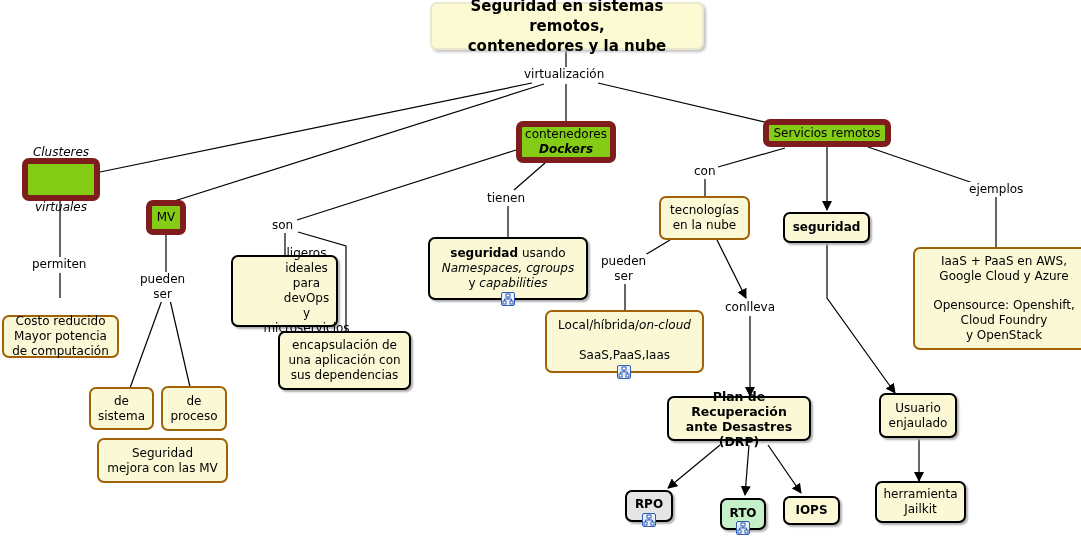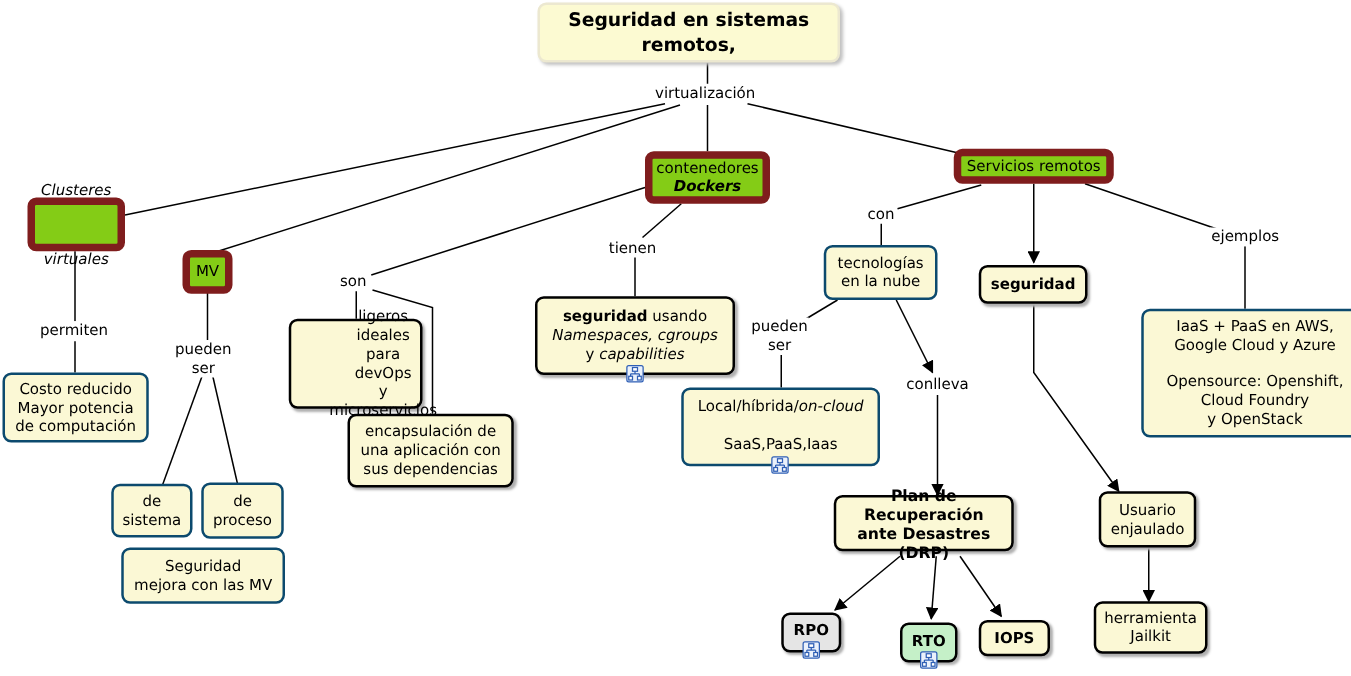--- a/index.html
+++ b/index.html
@@ -4,21 +4,21 @@
 <style>
   html, body { margin:0; padding:0; background:#ffffff; }
   body { width:1081px; height:541px; position:relative; overflow:hidden;
          font-family:"DejaVu Sans", "Liberation Sans", sans-serif; font-size:12px; color:#000; }
   #links { position:absolute; left:0; top:0; width:1081px; height:541px; }
   .node { position:absolute; box-sizing:border-box; display:flex; flex-direction:column;
           align-items:center; justify-content:center; text-align:center; line-height:15px;
           border-radius:7px; padding:2px 4px; }
   .concept { background:#fbf8d5; border:2px solid #d9d6c3; }
   .concept.bold-border { border:2px solid #000; box-shadow:2px 2px 2px #b0b0b0; }
-  .concept.light-border { border:2px solid #0c4a6e; }
+  .concept.light-border { border:2px solid #a16207; }
   .grey { background:#84cc16; border:6px solid #7f1d1d; }
   .title { background:#fcfad2; border:2px solid #ece8d0; font-weight:bold; font-size:15px; line-height:20px;
            box-shadow:2px 2px 3px #c0c0c0; }
   .link-label { position:absolute; background:#ffffff; text-align:center; line-height:15px; font-size:12px; padding:0 1px; }
   .b { font-weight:bold; }
   .i { font-style:italic; }
   .sub-icon { position:absolute; width:14px; height:14px; box-sizing:border-box; border:1px solid #2f5fb5;
               border-radius:2px; background:#eaf1fb; }
   .sub-icon svg { display:block; }
   .rpo { background:#e5e5e5; border:2px solid #000; box-shadow:2px 2px 2px #b0b0b0; }
@@ -76,22 +76,23 @@
     <polyline points="827,243 827,298 895,393" marker-end="url(#arr)"></polyline>
 
     <line x1="919" y1="438" x2="919" y2="481" marker-end="url(#arr)"></line>
 
     <line x1="720" y1="445" x2="668" y2="488" marker-end="url(#arr)"></line>
     <line x1="749" y1="445" x2="745" y2="495" marker-end="url(#arr)"></line>
     <line x1="768" y1="445" x2="801" y2="493" marker-end="url(#arr)"></line>
   </g>
 </svg>
 
-<div class="node title" style="left:430px;top:2px;width:242px;height:48px;">
+<div class="node title" style="left:430px;top:2px;width:274px;height:48px;">
   <span>Seguridad en sistemas remotos,</span>
+  <span>contenedores y la nube</span>
 </div>
 
 <div class="link-label" style="left:523px;top:67px;">virtualización</div>
 <div class="link-label" style="left:31px;top:257px;">permiten</div>
 <div class="link-label" style="left:139px;top:272px;">
   <span>pueden</span><br>
   <span>ser</span>
 </div>
 <div class="link-label" style="left:271px;top:218px;">son</div>
 <div class="link-label" style="left:486px;top:191px;">tienen</div>
@@ -111,21 +112,21 @@
   <span>MV</span>
 </div>
 <div class="node grey" style="left:516px;top:121px;width:100px;height:42px;">
   <span>contenedores</span>
   <span class="b i">Dockers</span>
 </div>
 <div class="node grey" style="left:763px;top:119px;width:128px;height:28px;">
   <span>Servicios remotos</span>
 </div>
 
-<div class="node concept light-border" style="left:2px;top:298px;width:117px;height:56px;text-align:center;">
+<div class="node concept light-border" style="left:2px;top:315px;width:117px;height:43px;text-align:center;">
   <span>Costo reducido</span>
   <span>Mayor potencia</span>
   <span>de computación</span>
 </div>
 <div class="node concept light-border" style="left:89px;top:387px;width:65px;height:43px;">
   <span>de</span>
   <span>sistema</span>
 </div>
 <div class="node concept light-border" style="left:161px;top:386px;width:66px;height:45px;">
   <span>de</span>

